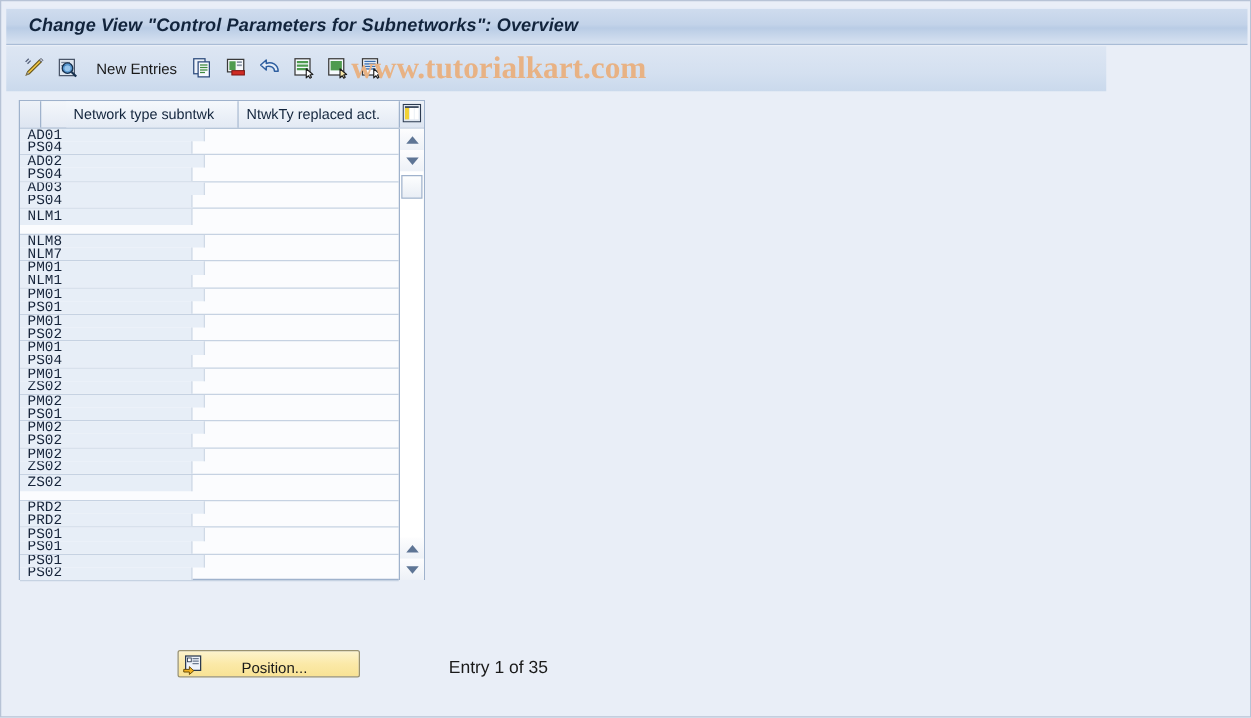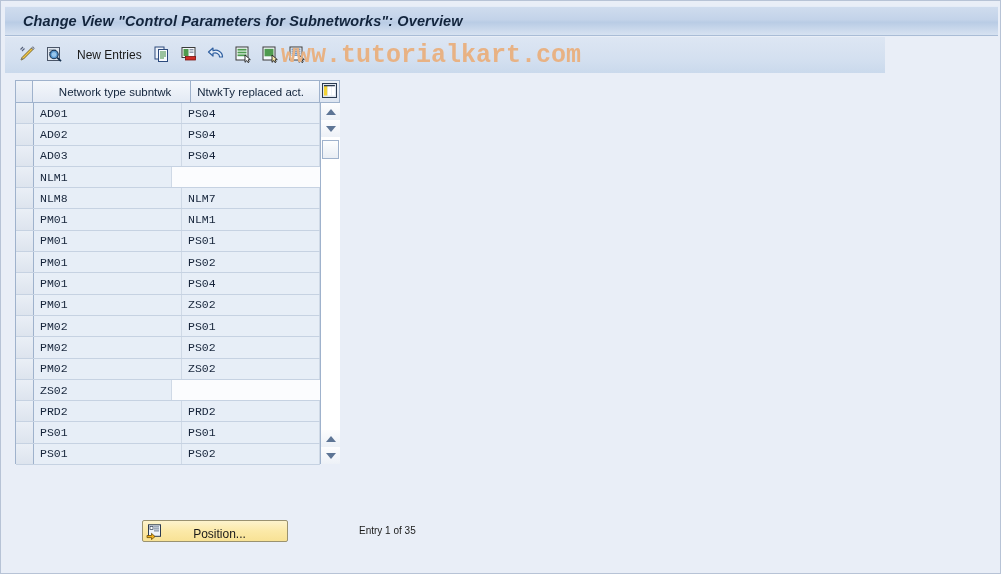--- a/index.html
+++ b/index.html
@@ -79,21 +79,21 @@
     color: #1a1a1a;
     margin: 0 8px 0 8px;
     white-space: nowrap;
   }
 
   
   #watermark {
     position: absolute;
     left: 280px;
     top: 40px;
-    font-family: Liberation Mono, monospace;
+    font-family: Liberation Serif, serif;
     font-size: 25px;
     font-weight: bold;
     color: #e8b284;
     white-space: nowrap;
     letter-spacing: 0px;
     z-index: 5;
     pointer-events: none;
   }
 
   
@@ -154,20 +154,21 @@
   }
   #table-rows {
     width: 305px;
     box-sizing: border-box;
   }
   .trow {
     display: flex;
     height: 21.3px;
     box-sizing: border-box;
     border-bottom: 1px solid #c6d2e2;
+    flex-direction: column;
   }
   .sel-cell {
     width: 18px;
     background: linear-gradient(to bottom, #eaeff6 0%, #dde4ee 100%);
     border-right: 1px solid #9fb2cc;
     box-sizing: border-box;
   }
   .dcell {
     box-sizing: border-box;
     border-right: 1px solid #cfd9e6;
@@ -254,21 +255,21 @@
     flex: 1;
     text-align: center;
     font-size: 12px;
     color: #1a1a1a;
     padding-right: 12px;
   }
   #entry-counter {
     position: absolute;
     left: 358px;
     top: 524px;
-    font-size: 10px;
+    font-size: 14px;
     color: #1a1a1a;
     white-space: nowrap;
   }
 </style>
 </head>
 <body>
 
 <div id="app-window">
 
   <div id="title-bar">

